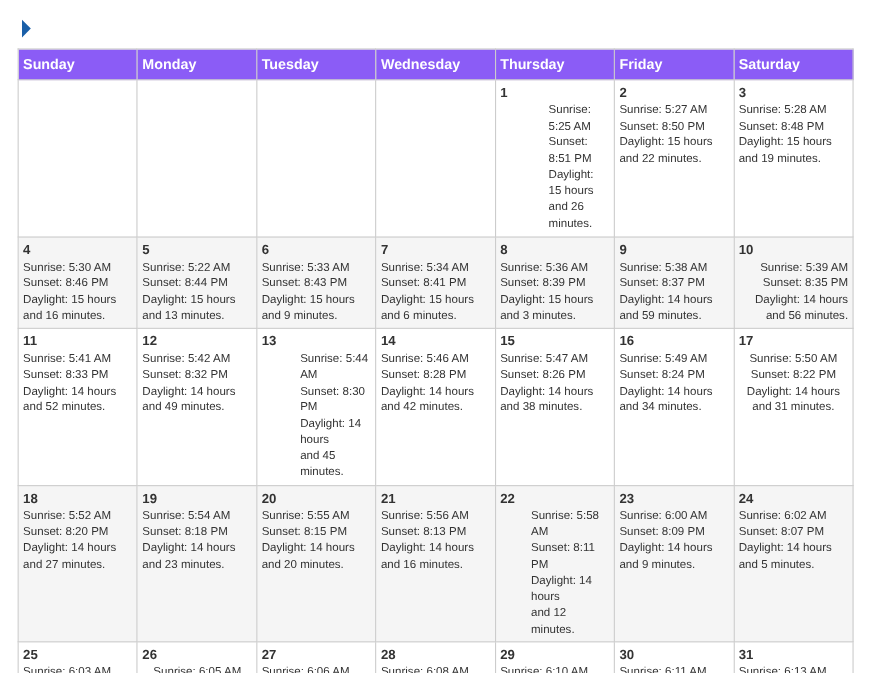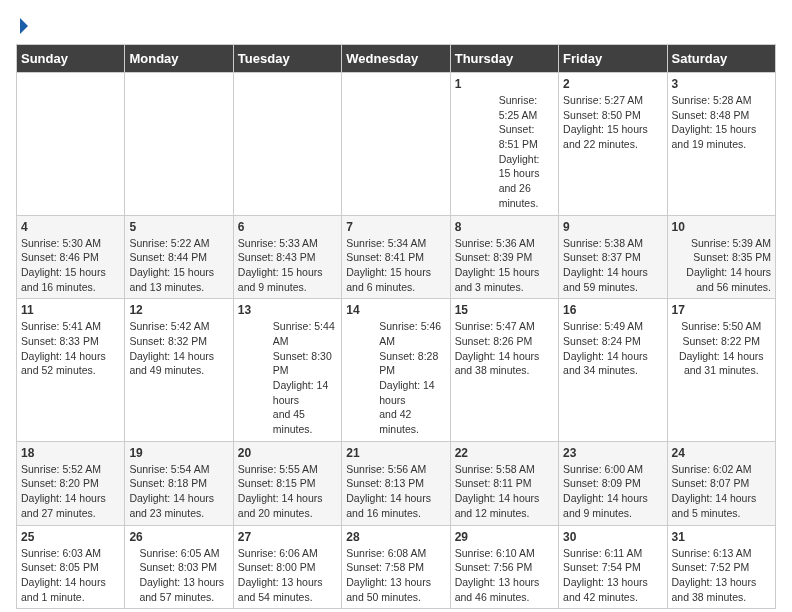--- a/index.html
+++ b/index.html
@@ -55,21 +55,21 @@
     }
     .location {
       font-size: 16px;
       color: #555;
     }
     table {
       width: 100%;
       border-collapse: collapse;
     }
     thead tr th {
-      background-color: #404040;
+      background-color: #8b5cf6;
       color: white;
       font-size: 13px;
       font-weight: bold;
       padding: 6px 4px;
       text-align: left;
       border: 1px solid #ccc;
       margin-top: 28px;
     }
     tbody tr td {
       border: 1px solid #ccc;
@@ -225,21 +225,21 @@
         </td>
         <td>
           <span class="day-num">13</span>
           <div class="day-info" style="white-space: pre-line; margin-left: 35px;">Sunrise: 5:44 AM
 Sunset: 8:30 PM
 Daylight: 14 hours
 and 45 minutes.</div>
         </td>
         <td>
           <span class="day-num">14</span>
-          <div class="day-info" style="white-space: pre-line; margin-left: 33px;">Sunrise: 5:46 AM
+          <div class="day-info" style="white-space: pre-line;">Sunrise: 5:46 AM
 Sunset: 8:28 PM
 Daylight: 14 hours
 and 42 minutes.</div>
         </td>
         <td>
           <span class="day-num">15</span>
           <div class="day-info" style="white-space: pre-line;">Sunrise: 5:47 AM
 Sunset: 8:26 PM
 Daylight: 14 hours
 and 38 minutes.</div>
@@ -283,21 +283,21 @@
         </td>
         <td>
           <span class="day-num">21</span>
           <div class="day-info" style="white-space: pre-line;">Sunrise: 5:56 AM
 Sunset: 8:13 PM
 Daylight: 14 hours
 and 16 minutes.</div>
         </td>
         <td>
           <span class="day-num">22</span>
-          <div class="day-info" style="white-space: pre-line;">Sunrise: 5:58 AM
+          <div class="day-info" style="white-space: pre-line; margin-left: 28px;">Sunrise: 5:58 AM
 Sunset: 8:11 PM
 Daylight: 14 hours
 and 12 minutes.</div>
         </td>
         <td>
           <span class="day-num">23</span>
           <div class="day-info" style="white-space: pre-line;">Sunrise: 6:00 AM
 Sunset: 8:09 PM
 Daylight: 14 hours
 and 9 minutes.</div>

